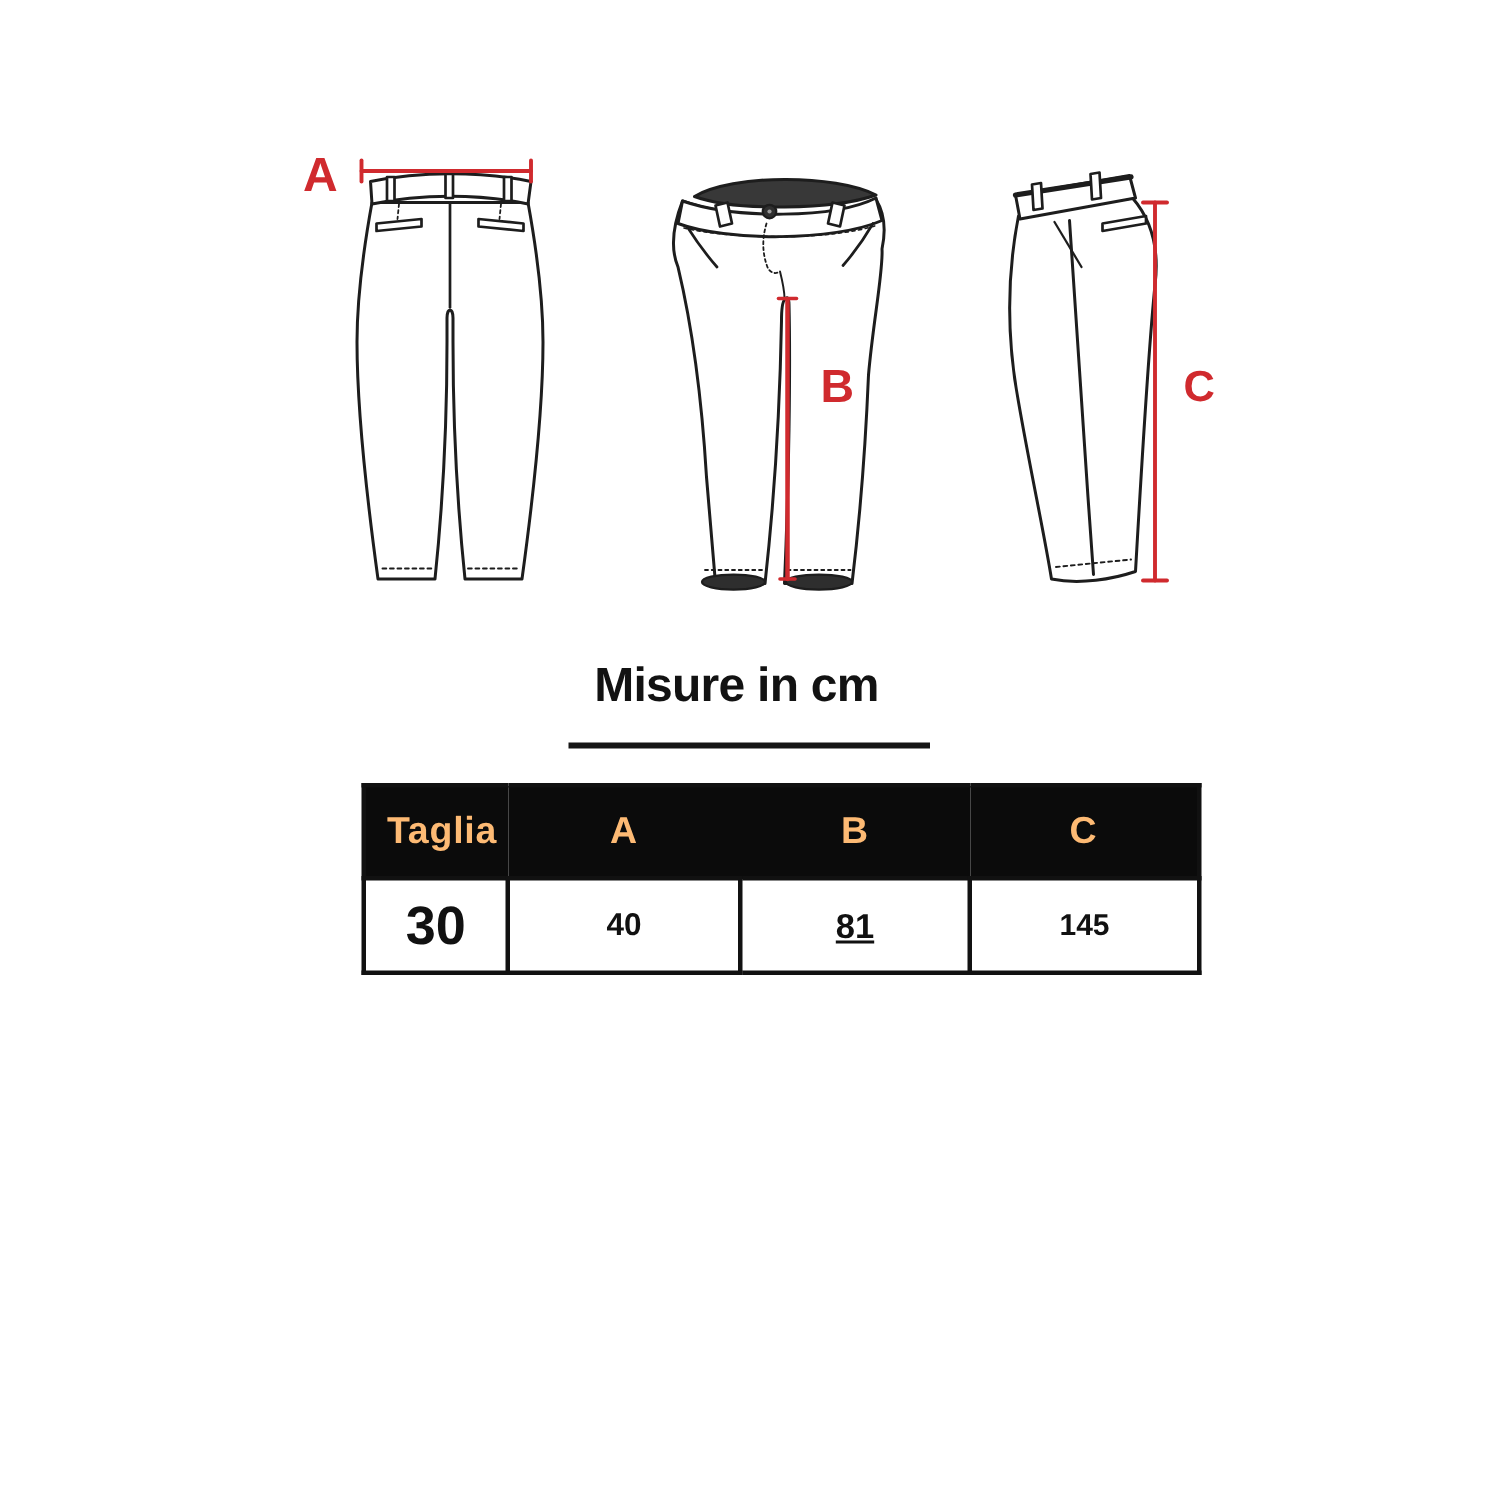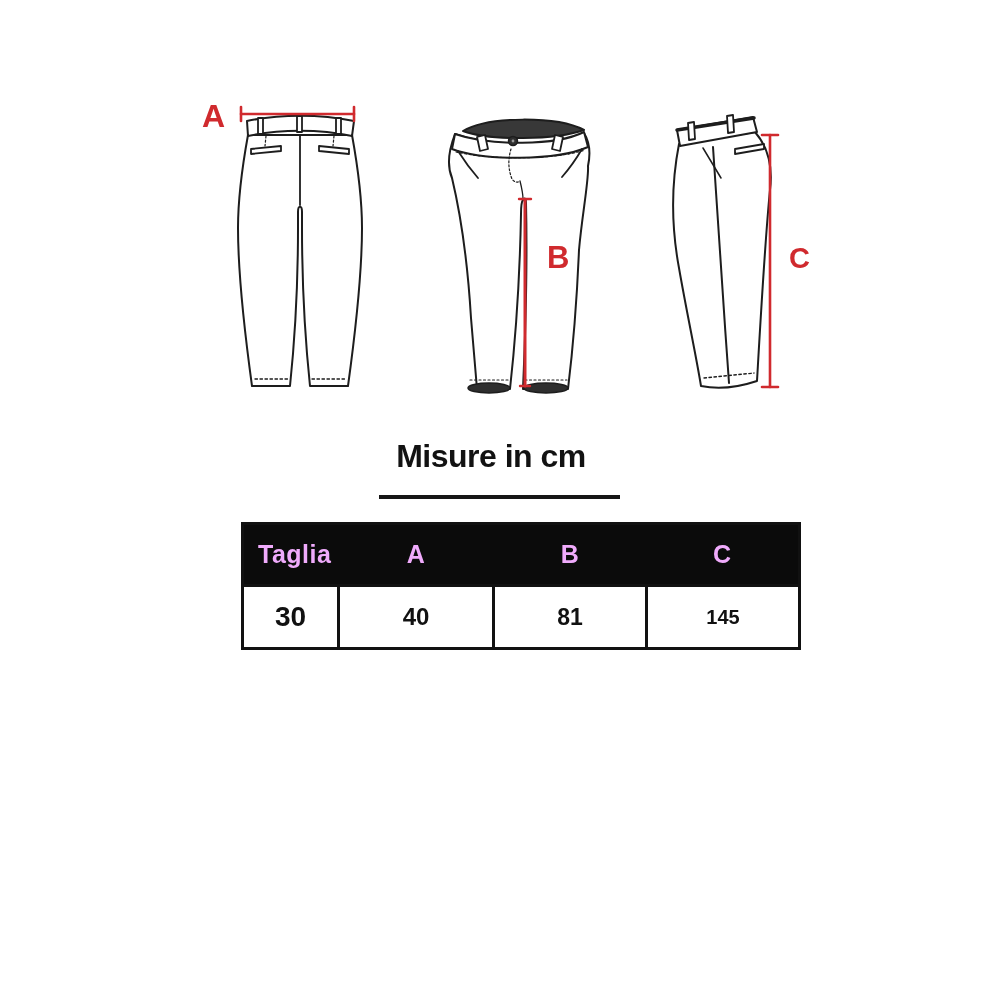--- a/index.html
+++ b/index.html
@@ -27,33 +27,33 @@
     position:absolute; left:379px; top:495px; width:241px; height:4px;
     background:#161616;
   }
 
   .size-table {
     position:absolute; left:241px; top:522px; width:557px;
     border-collapse:collapse; table-layout:fixed;
     border:3px solid #111111;
   }
   .size-table th {
-    height:59px; background:#0b0b0b; color:#f0abfc;
+    height:59px; background:#0b0b0b; color:#fdba74;
     font-size:25px; font-weight:bold; text-align:center;
     border:0; padding:0; letter-spacing:0.5px;
   }
   .size-table th.col-taglia { text-align:left; padding-left:14px; }
   .size-table td {
     height:60px; background:#ffffff; color:#111111;
     text-align:center; font-weight:bold; vertical-align:middle;
     border:3px solid #111111; padding:0;
   }
-  .size-table td:nth-child(1) { font-size:28px;margin-left:37px; }
-  .size-table td:nth-child(2) { font-size:24px; }
-  .size-table td:nth-child(3) { font-size:23px; }
+  .size-table td:nth-child(1) { font-size:36px;margin-left:37px; }
+  .size-table td:nth-child(2) { font-size:21px; }
+  .size-table td:nth-child(3) { font-size:23px;text-decoration:underline; }
   .size-table td:nth-child(4) { font-size:20px; }
 </style>
 </head>
 <body>
 
 <div class="stage">
 
   <div class="art">
     <svg width="1000" height="430" viewBox="0 0 1000 430">
 

